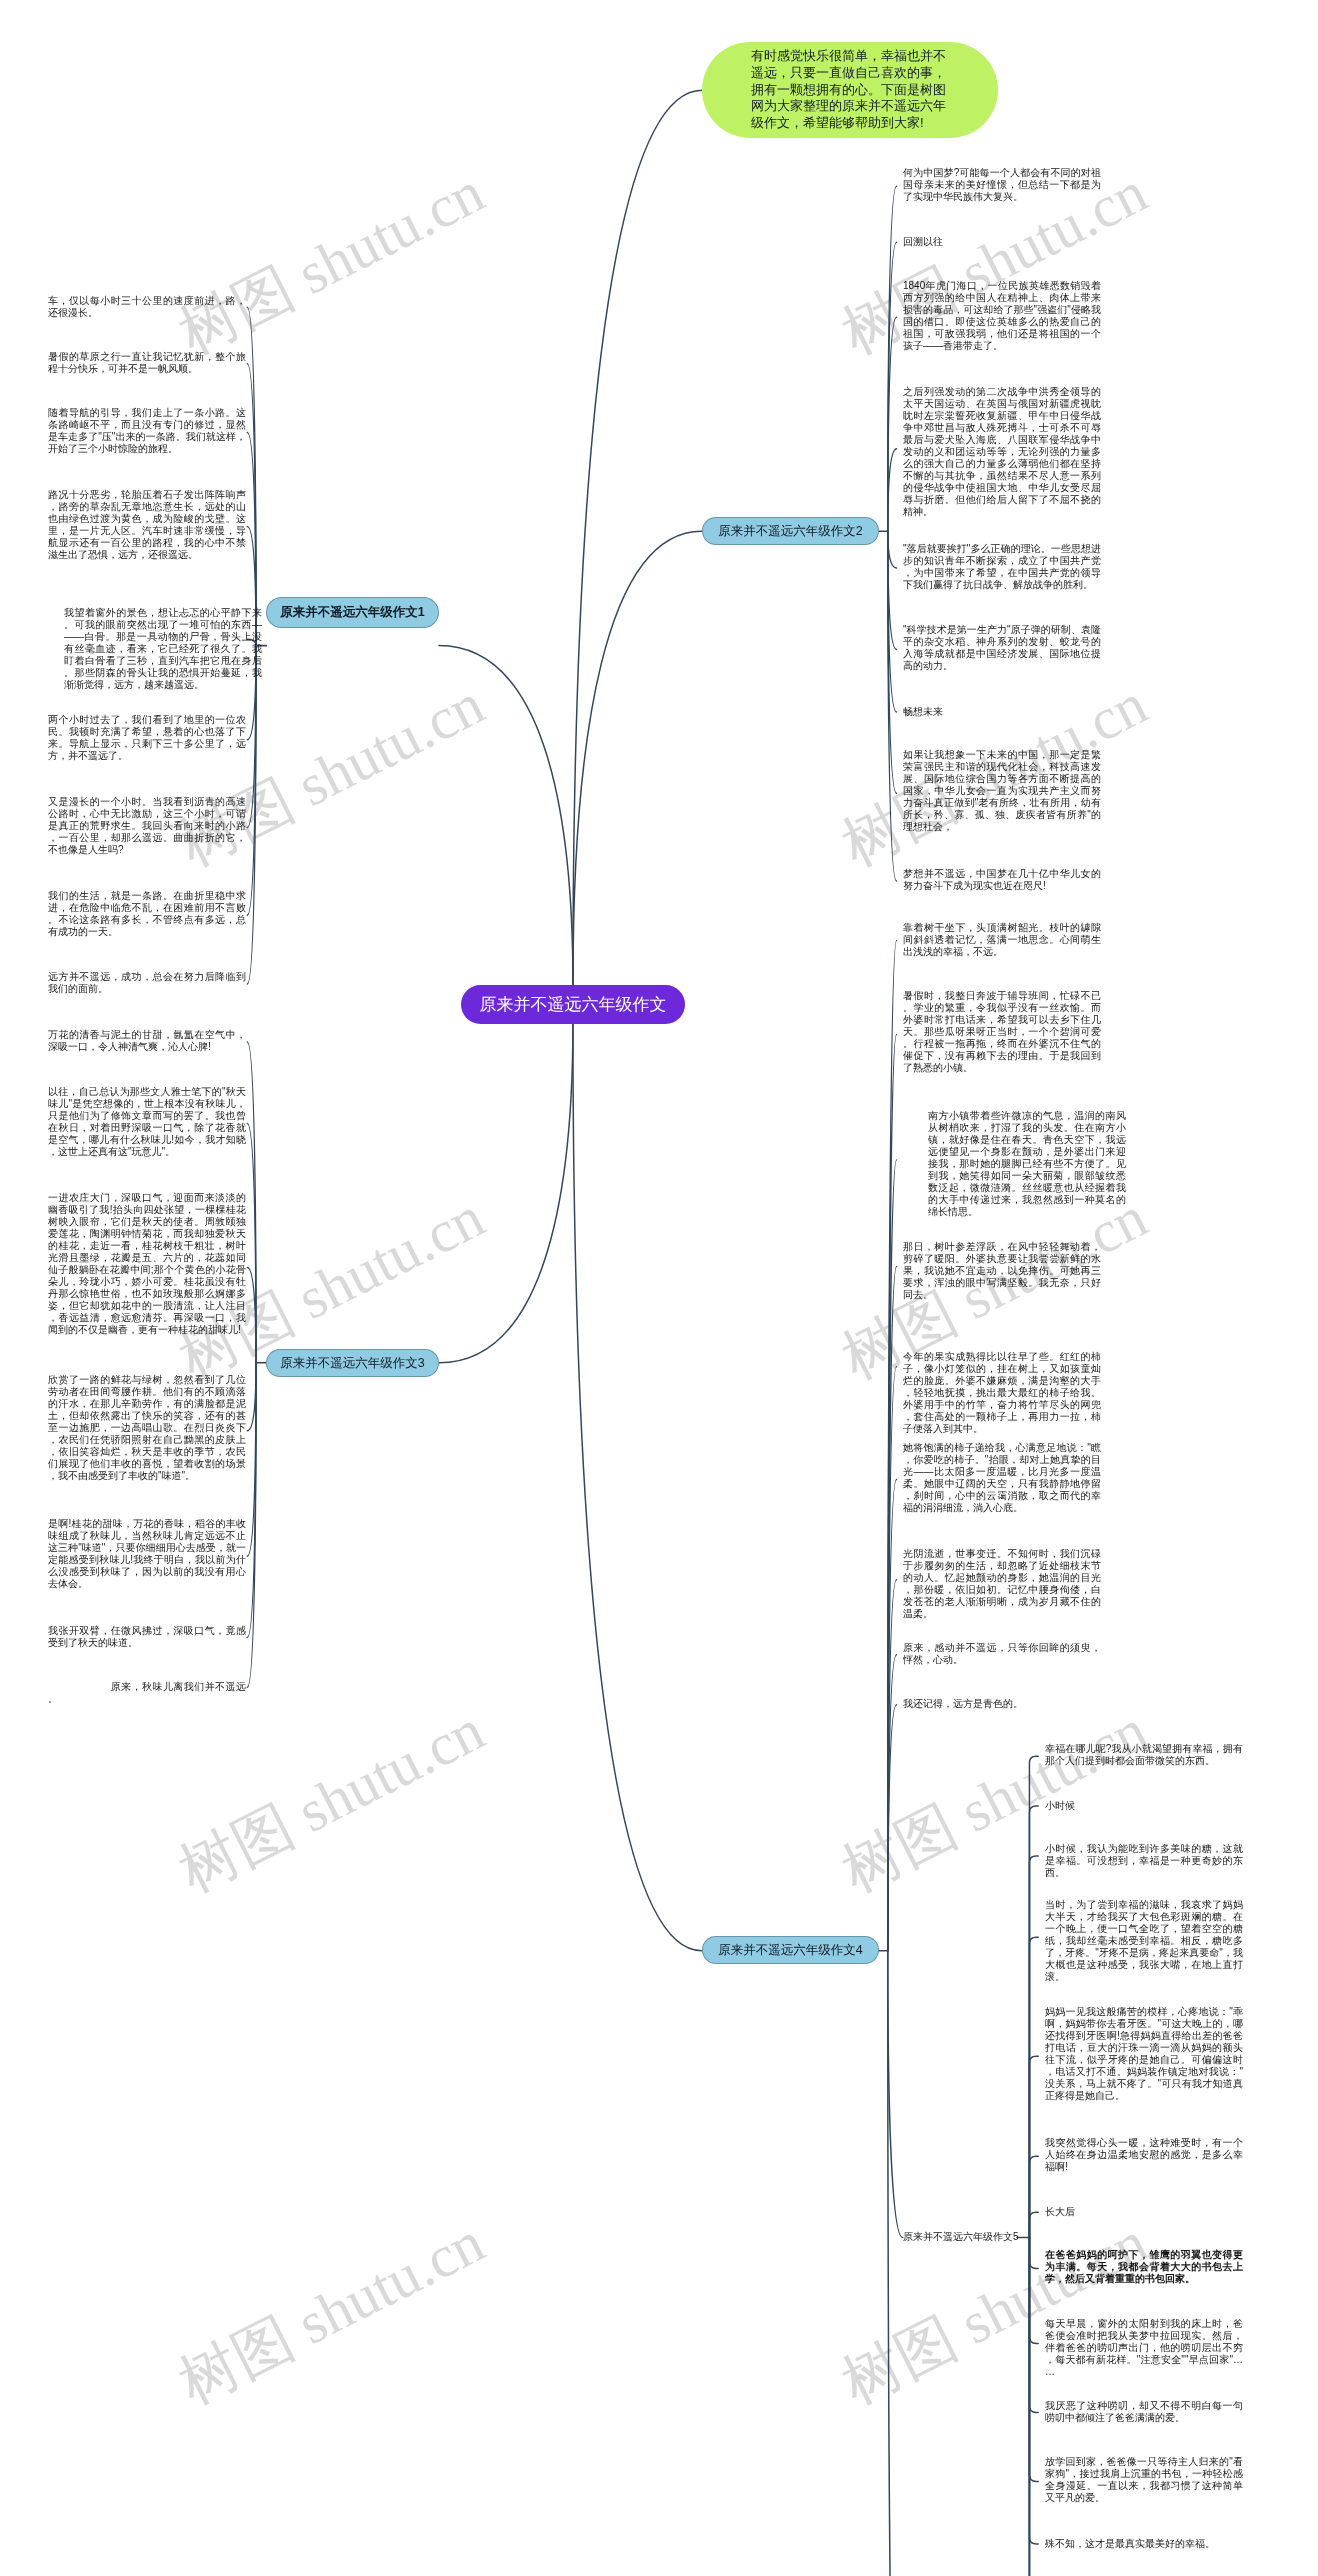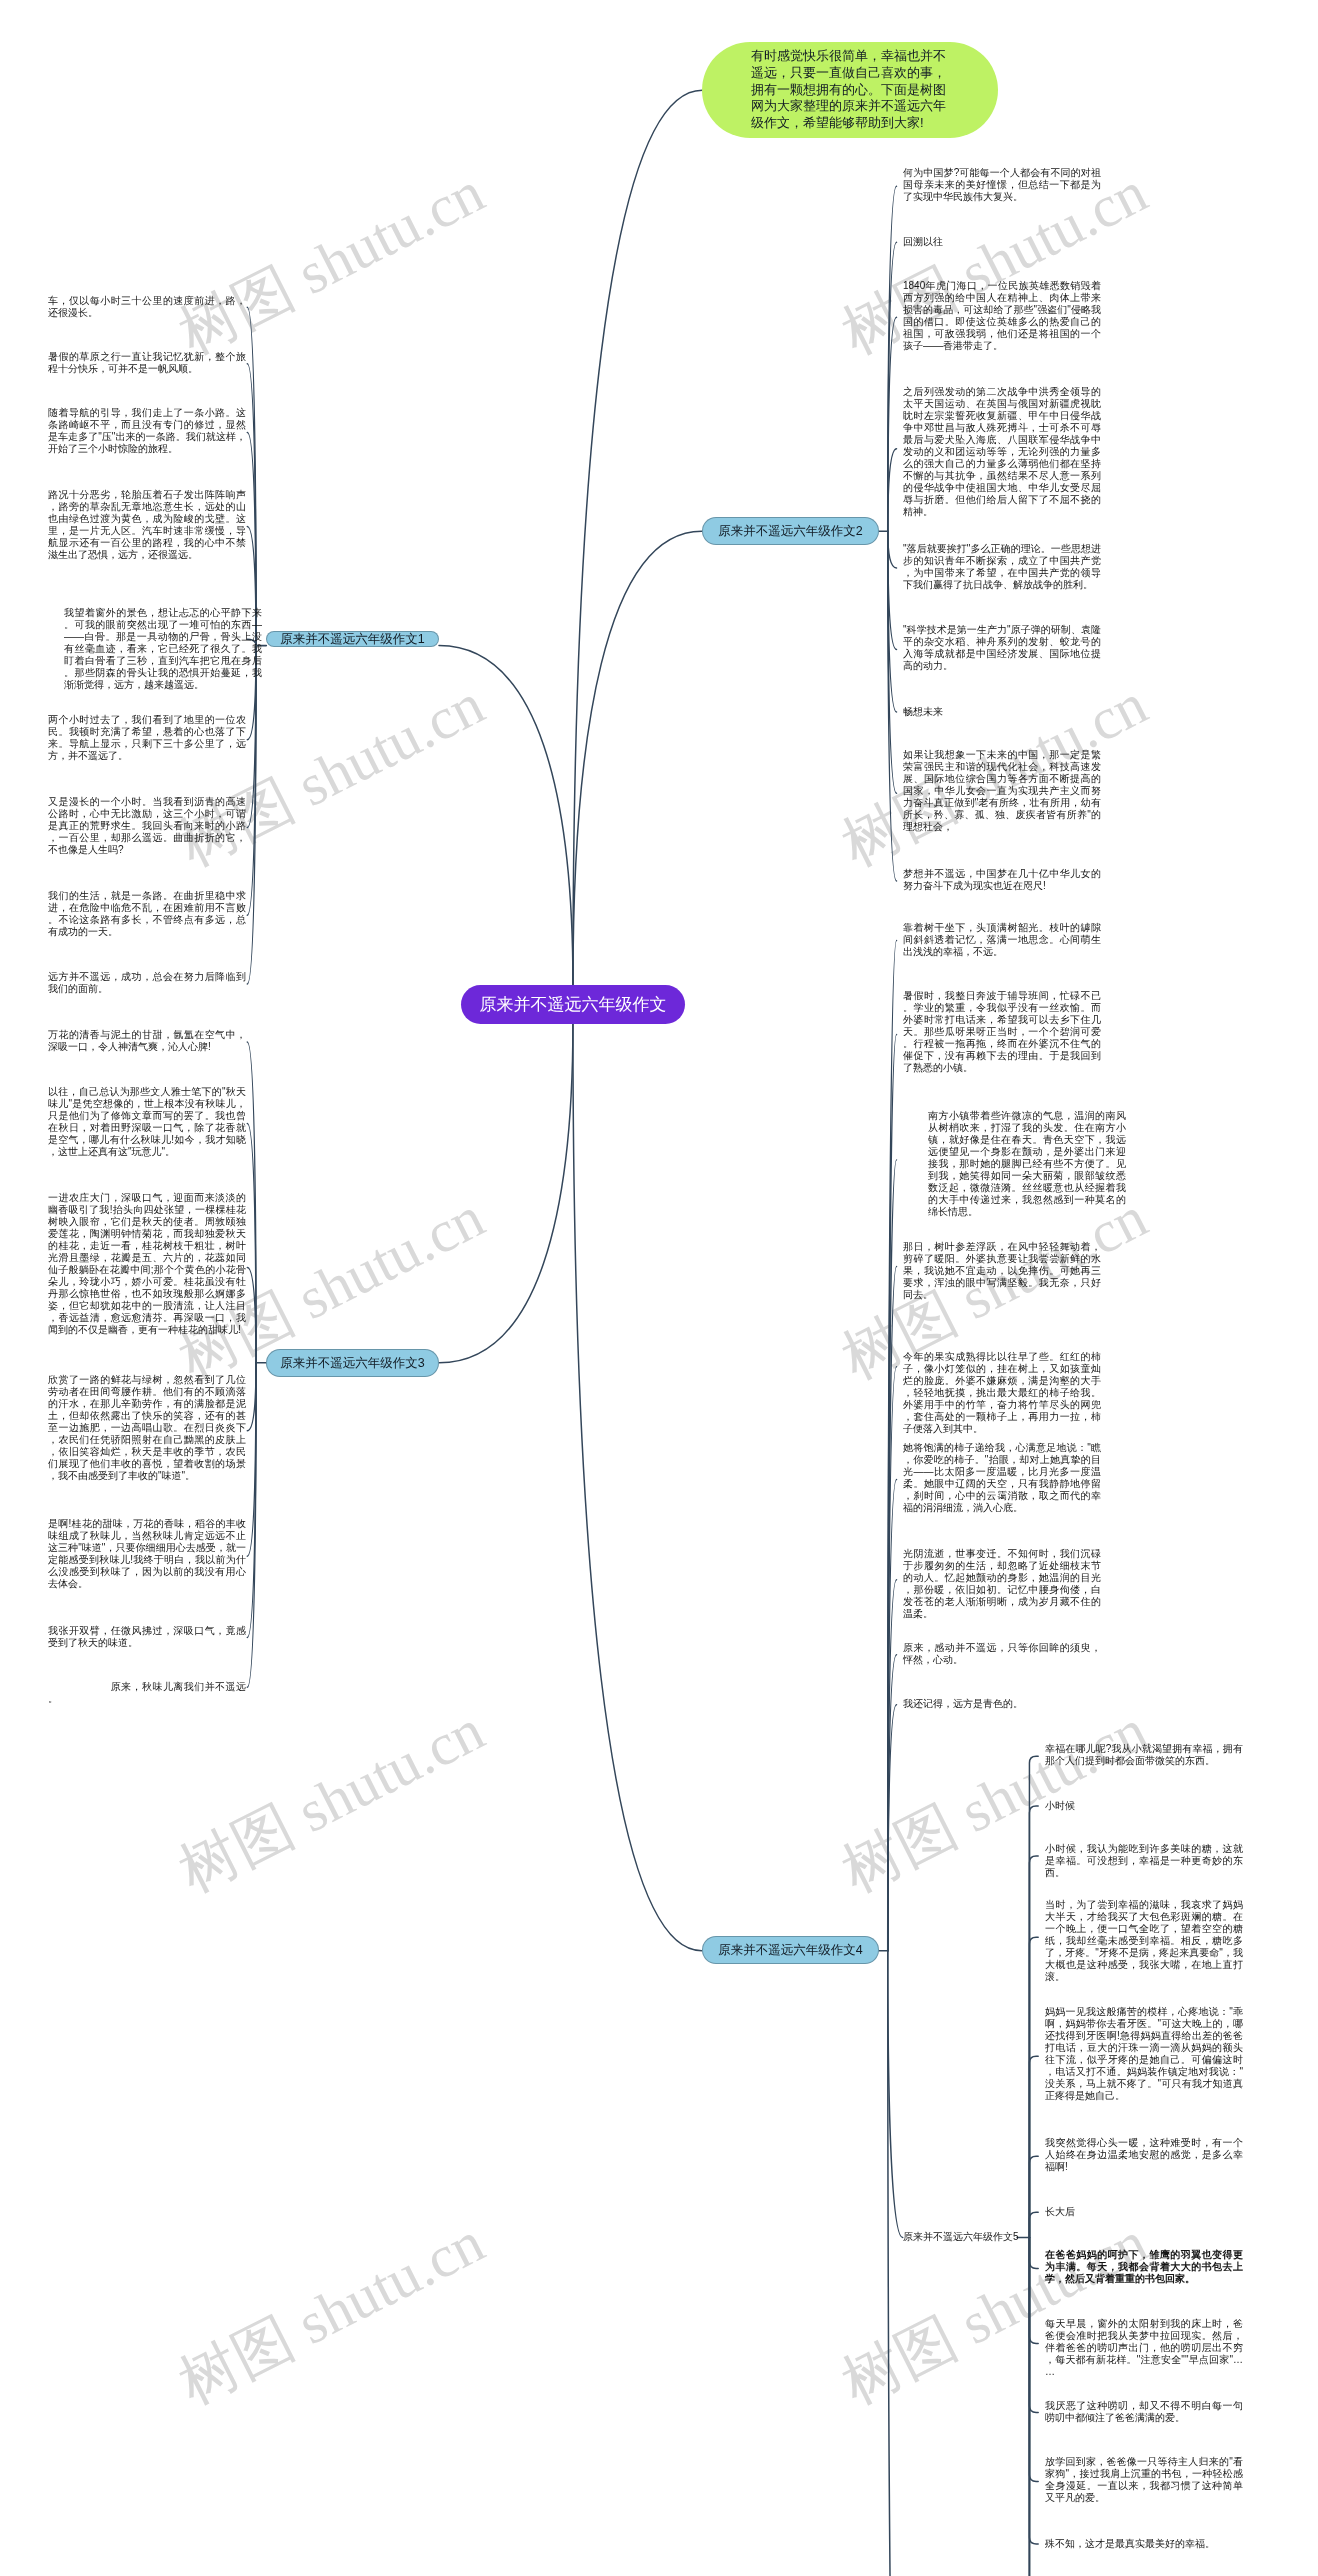--- a/index.html
+++ b/index.html
@@ -152,21 +152,21 @@
     <div class="txt" style="width: 198px; left: 1045px; top: 1843px;">小时候，我认为能吃到许多美味的糖，这就是幸福。可没想到，幸福是一种更奇妙的东西。</div>
     <div class="txt" style="width: 198px; left: 1045px; top: 1899px;">当时，为了尝到幸福的滋味，我哀求了妈妈大半天，才给我买了大包色彩斑斓的糖。在一个晚上，便一口气全吃了，望着空空的糖纸，我却丝毫未感受到幸福。相反，糖吃多了，牙疼。"牙疼不是病，疼起来真要命"，我大概也是这种感受，我张大嘴，在地上直打滚。</div>
     <div class="txt" style="width: 198px; left: 1045px; top: 2006px;">妈妈一见我这般痛苦的模样，心疼地说："乖啊，妈妈带你去看牙医。"可这大晚上的，哪还找得到牙医啊!急得妈妈直得给出差的爸爸打电话，豆大的汗珠一滴一滴从妈妈的额头往下流，似乎牙疼的是她自己。可偏偏这时，电话又打不通。妈妈装作镇定地对我说："没关系，马上就不疼了。"可只有我才知道真正疼得是她自己。</div>
     <div class="txt" style="width: 198px; left: 1045px; top: 2137px;">我突然觉得心头一暖，这种难受时，有一个人始终在身边温柔地安慰的感觉，是多么幸福啊!</div>
     <div class="txt" style="width: 198px; left: 1045px; top: 2206px;">长大后</div>
     <div class="txt" style="width: 198px; left: 1045px; top: 2249px; font-weight: bold;">在爸爸妈妈的呵护下，雏鹰的羽翼也变得更为丰满。每天，我都会背着大大的书包去上学，然后又背着重重的书包回家。</div>
     <div class="txt" style="width: 198px; left: 1045px; top: 2318px;">每天早晨，窗外的太阳射到我的床上时，爸爸便会准时把我从美梦中拉回现实。然后，伴着爸爸的唠叨声出门，他的唠叨层出不穷，每天都有新花样。"注意安全""早点回家"……</div>
     <div class="txt" style="width: 198px; left: 1045px; top: 2400px;">我厌恶了这种唠叨，却又不得不明白每一句唠叨中都倾注了爸爸满满的爱。</div>
     <div class="txt" style="width: 198px; left: 1045px; top: 2456px;">放学回到家，爸爸像一只等待主人归来的"看家狗"，接过我肩上沉重的书包，一种轻松感全身漫延。一直以来，我都习惯了这种简单又平凡的爱。</div>
     <div class="txt" style="width: 198px; left: 1045px; top: 2538px;">殊不知，这才是最真实最美好的幸福。</div>
-    <div class="pill b-pill" style="width: 173px; height: 16px; top: 631px; left: 266px;">原来并不遥远六年级作文1</div>
+    <div class="pill b-pill" style="width: 173px; height: 31px; top: 597px; left: 266px; font-weight: bold;">原来并不遥远六年级作文1</div>
     <div class="pill b-pill" style="width: 177px; height: 28px; top: 517px; left: 702px;">原来并不遥远六年级作文2</div>
     <div class="pill b-pill" style="width: 173px; height: 28px; top: 1349px; left: 266px;">原来并不遥远六年级作文3</div>
     <div class="pill b-pill" style="width: 177px; height: 28px; top: 1936px; left: 702px;">原来并不遥远六年级作文4</div>
     <div class="plain" style="top: 2231px; left: 903px;">原来并不遥远六年级作文5</div>
     <div class="intro-pill" style="left: 702px; top: 42px; width: 296px;">有时感觉快乐很简单，幸福也并不遥远，只要一直做自己喜欢的事，拥有一颗想拥有的心。下面是树图网为大家整理的原来并不遥远六年级作文，希望能够帮助到大家!</div>
     <div class="pill root-pill" style="left: 461px; top: 985px; width: 224px; height: 39px;">原来并不遥远六年级作文</div>
   </div>
 
 
 </body></html>

